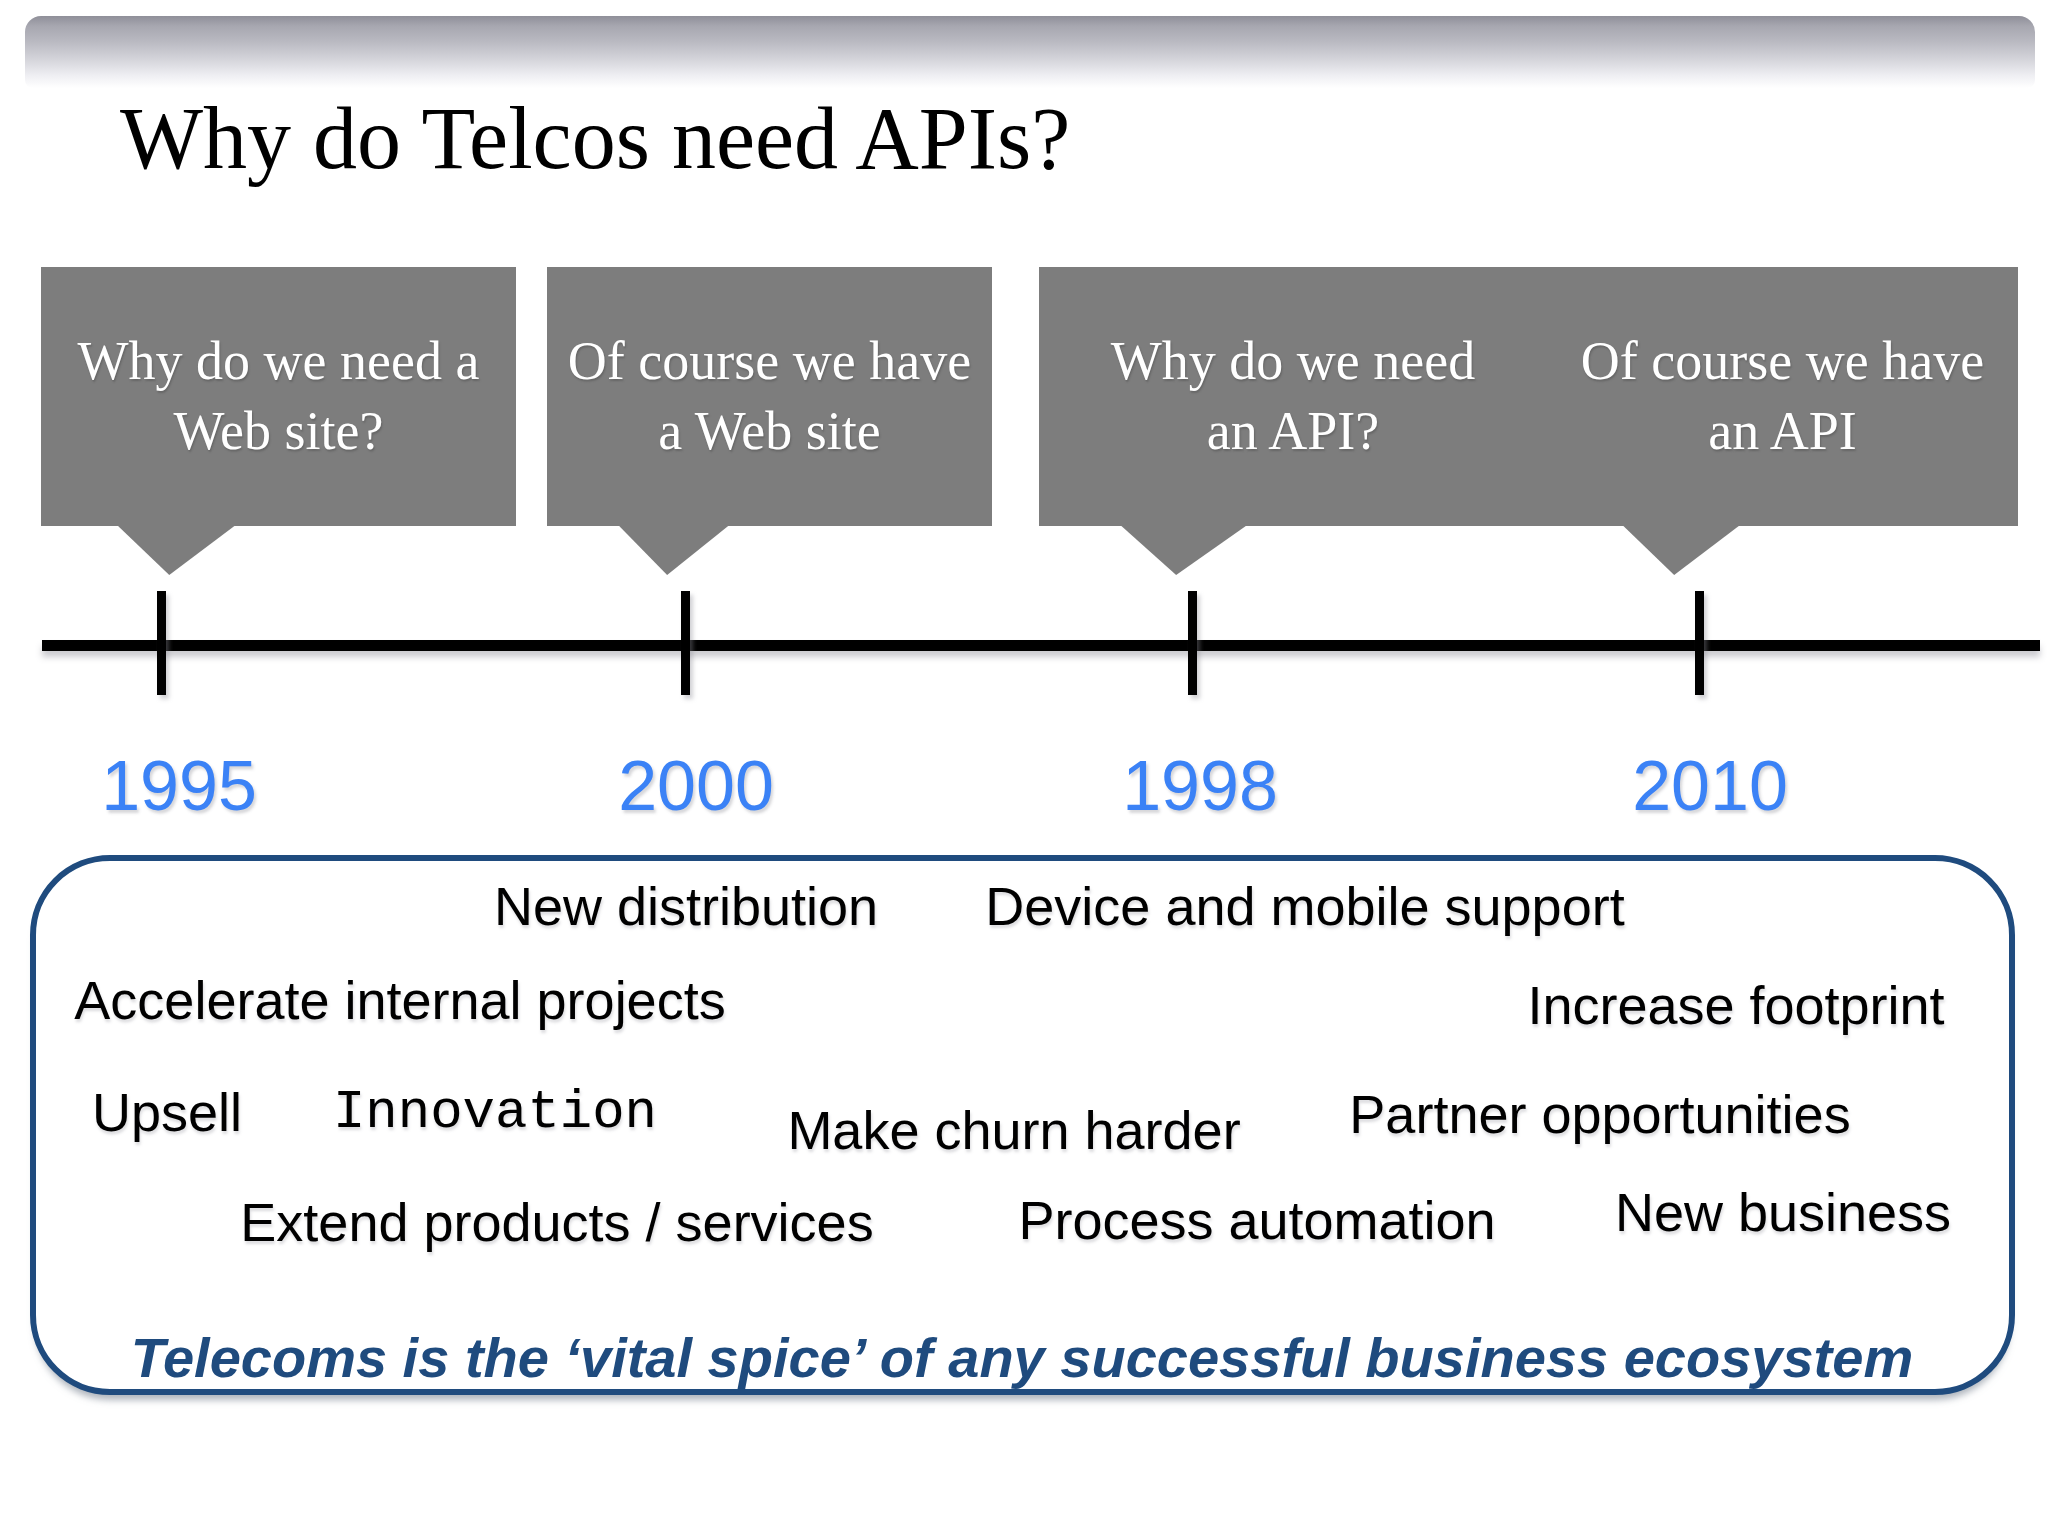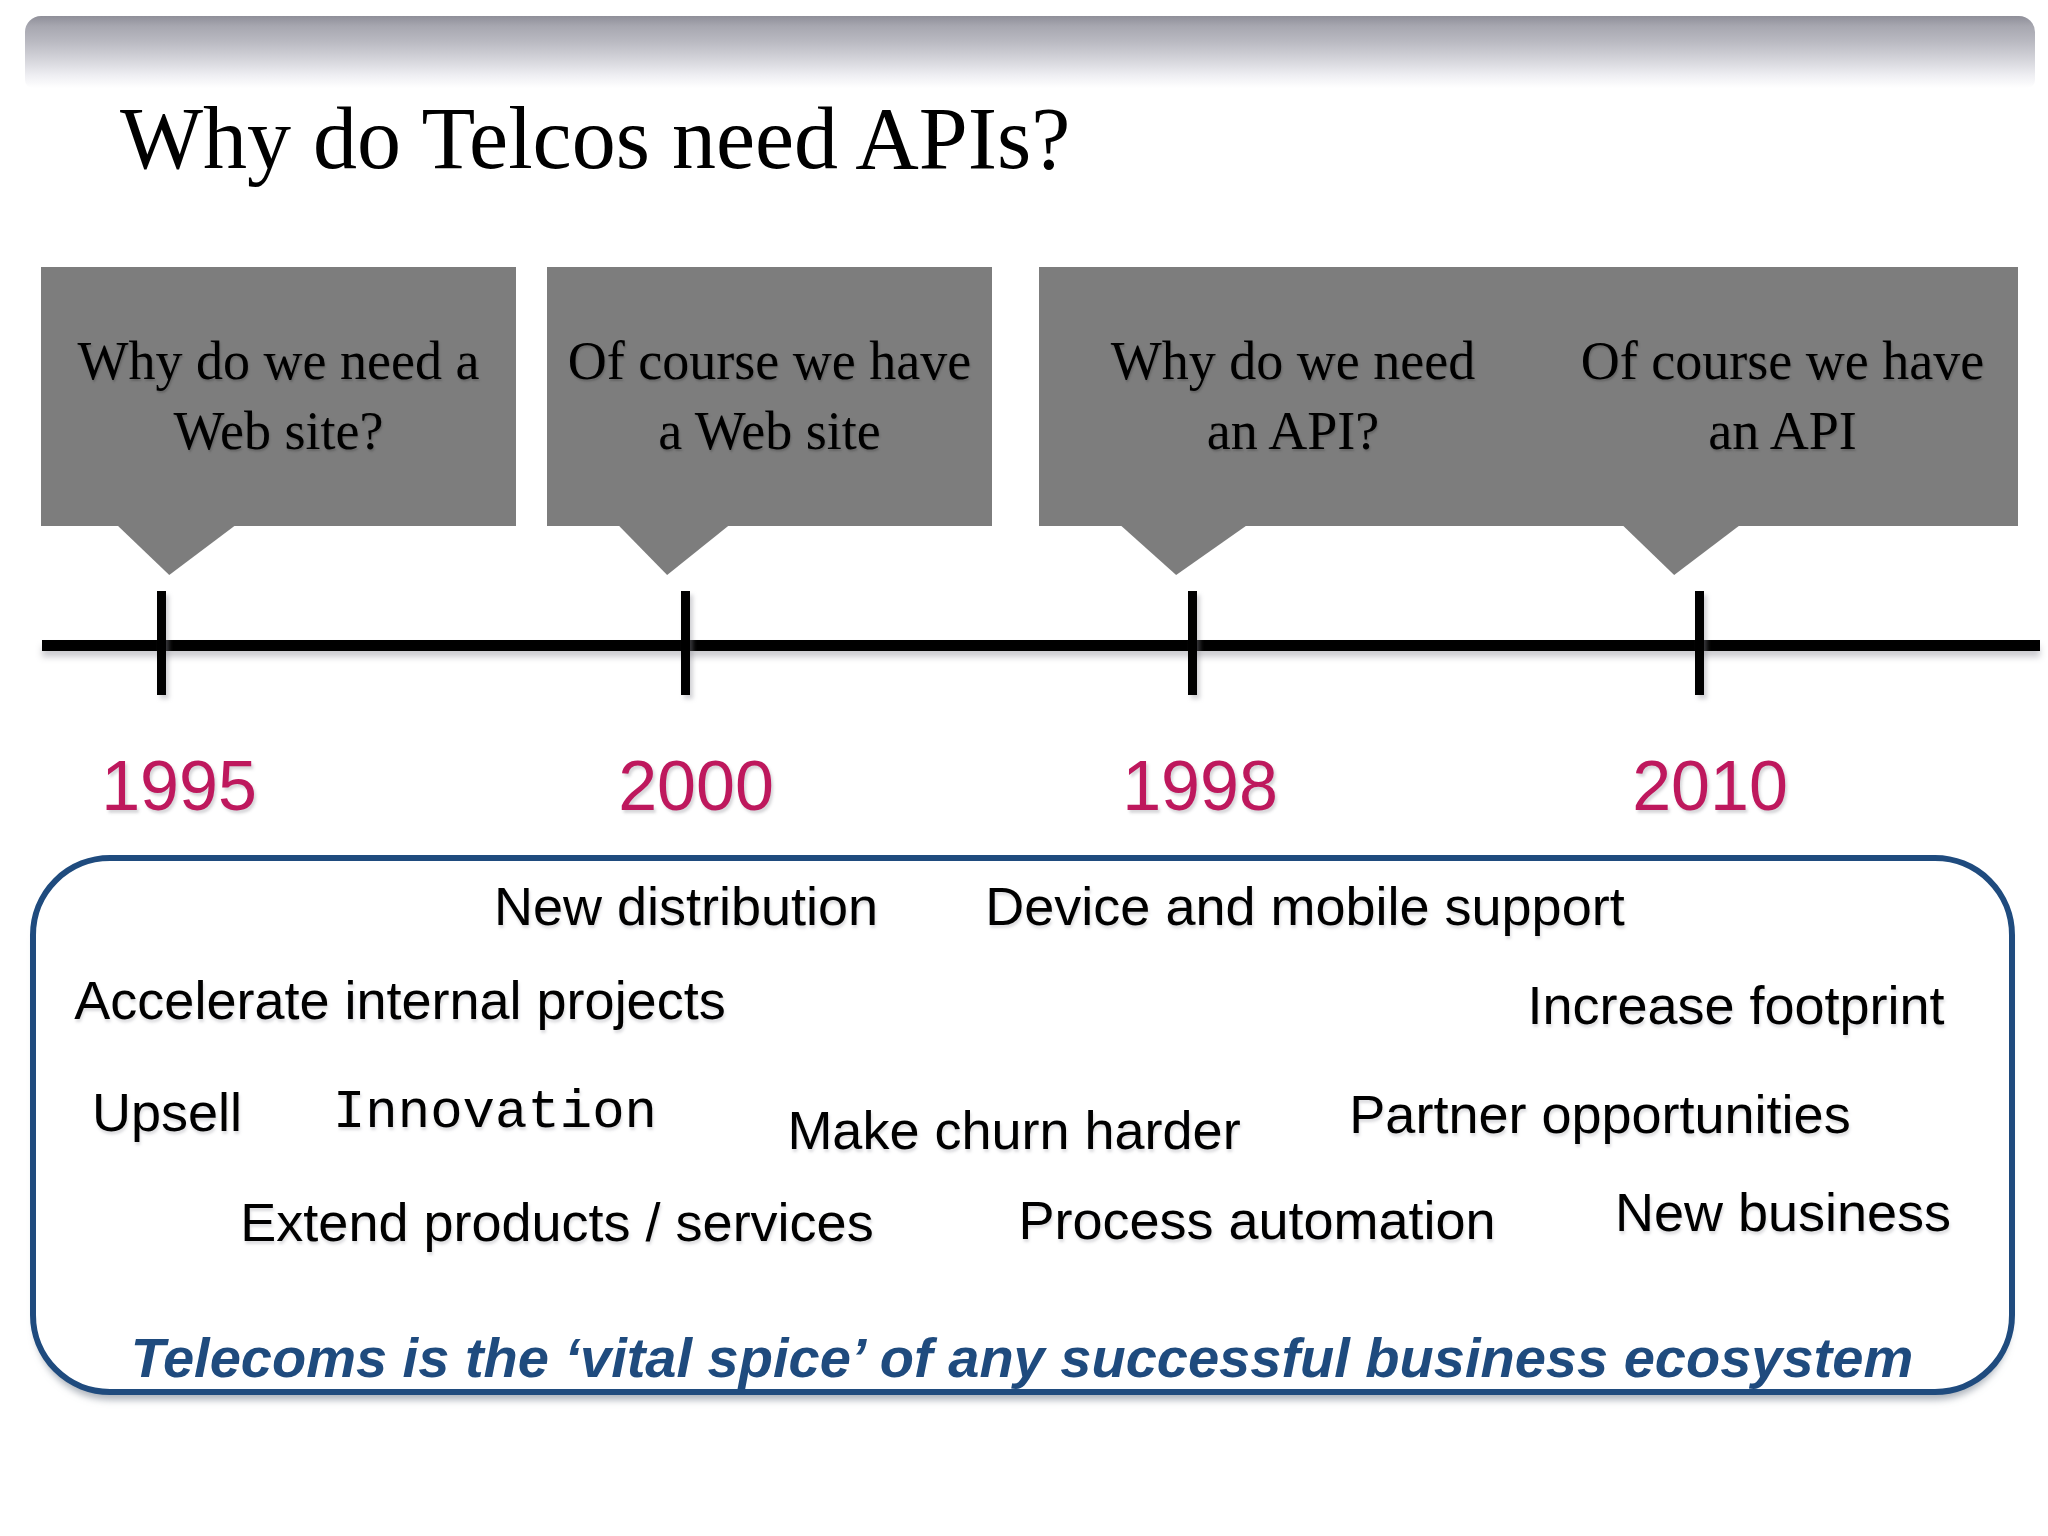--- a/index.html
+++ b/index.html
@@ -13,21 +13,21 @@
     border-radius:16px 16px 8px 8px;
     background:linear-gradient(180deg,#8f8f99 0%,#a7a7b0 14%,#b9b9c1 35%,#d4d4da 60%,#efeff3 83%,#ffffff 100%);
   }
   .title{
     position:absolute;left:120px;top:88px;
     font-family:"Liberation Serif",serif;font-size:88px;color:#000;white-space:nowrap;
   }
   
   .bubble{
     position:absolute;top:267px;height:259px;background:var(--bubble_gray,#7d7d7d);
-    color:#000000;font-family:"Liberation Serif",serif;font-size:54px;line-height:1.28;
+    color:#ffffff;font-family:"Liberation Serif",serif;font-size:54px;line-height:1.28;
     display:flex;flex-direction:column;align-items:center;justify-content:center;
     text-align:center;box-sizing:border-box;padding:0 8px;
     text-shadow:1px 2px 2px rgba(60,60,60,.35);
   }
   .bubble .tail{
     position:absolute;left:16%;top:calc(100% - 1px);width:25%;height:50px;
     background:var(--bubble_gray,#7d7d7d);
     clip-path:polygon(0 0,100% 0,44% 100%);
   }
   .b1{left:41px;width:475px;}
@@ -39,21 +39,21 @@
     position:absolute;left:42px;top:640px;width:1998px;height:11px;background:#000;
     box-shadow:0 6px 6px rgba(140,140,150,.45);
   }
   .tick{
     position:absolute;top:591px;width:9px;height:104px;background:#000;
     box-shadow:3px 4px 4px rgba(140,140,150,.4);
   }
   .t1{left:157px;} .t2{left:681px;} .t3{left:1188px;} .t4{left:1695px;}
   .year{
     position:absolute;top:746px;transform:translateX(-50%);
-    font-size:70px;color:#be185d;white-space:nowrap;
+    font-size:70px;color:#3b82f6;white-space:nowrap;
     text-shadow:2px 3px 3px rgba(120,120,130,.3);
   }
   .y1{left:179px;} .y2{left:696px;} .y3{left:1200px;} .y4{left:1710px;text-align:right;}
   
   .bbox{
     position:absolute;left:30px;top:855px;width:1985px;height:540px;box-sizing:border-box;
     border:6px solid var(--navy,#1f4b7e);border-radius:80px;background:#fff;
     box-shadow:0 10px 7px -5px rgba(110,120,135,.55);
   }
   .word{

